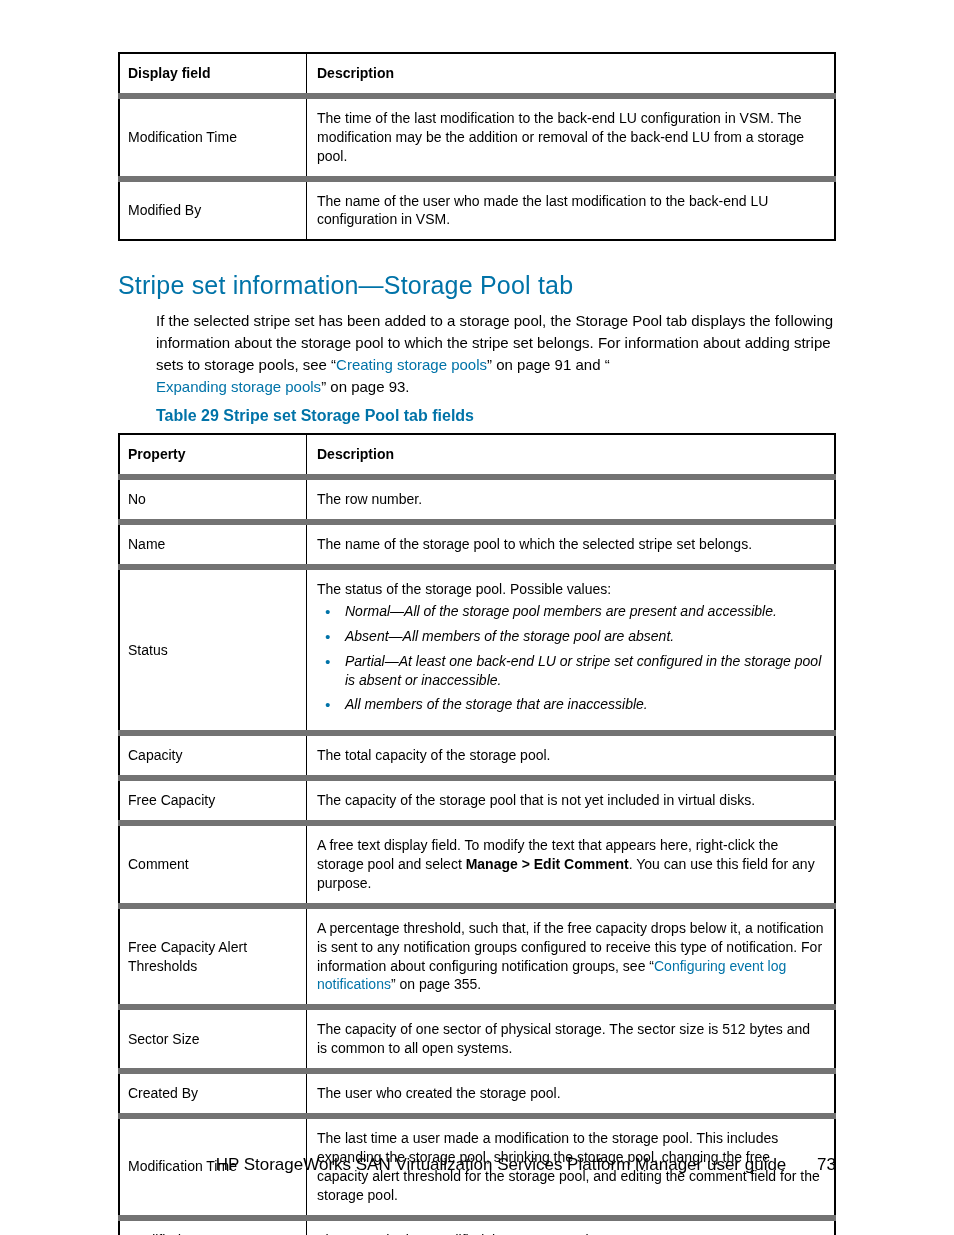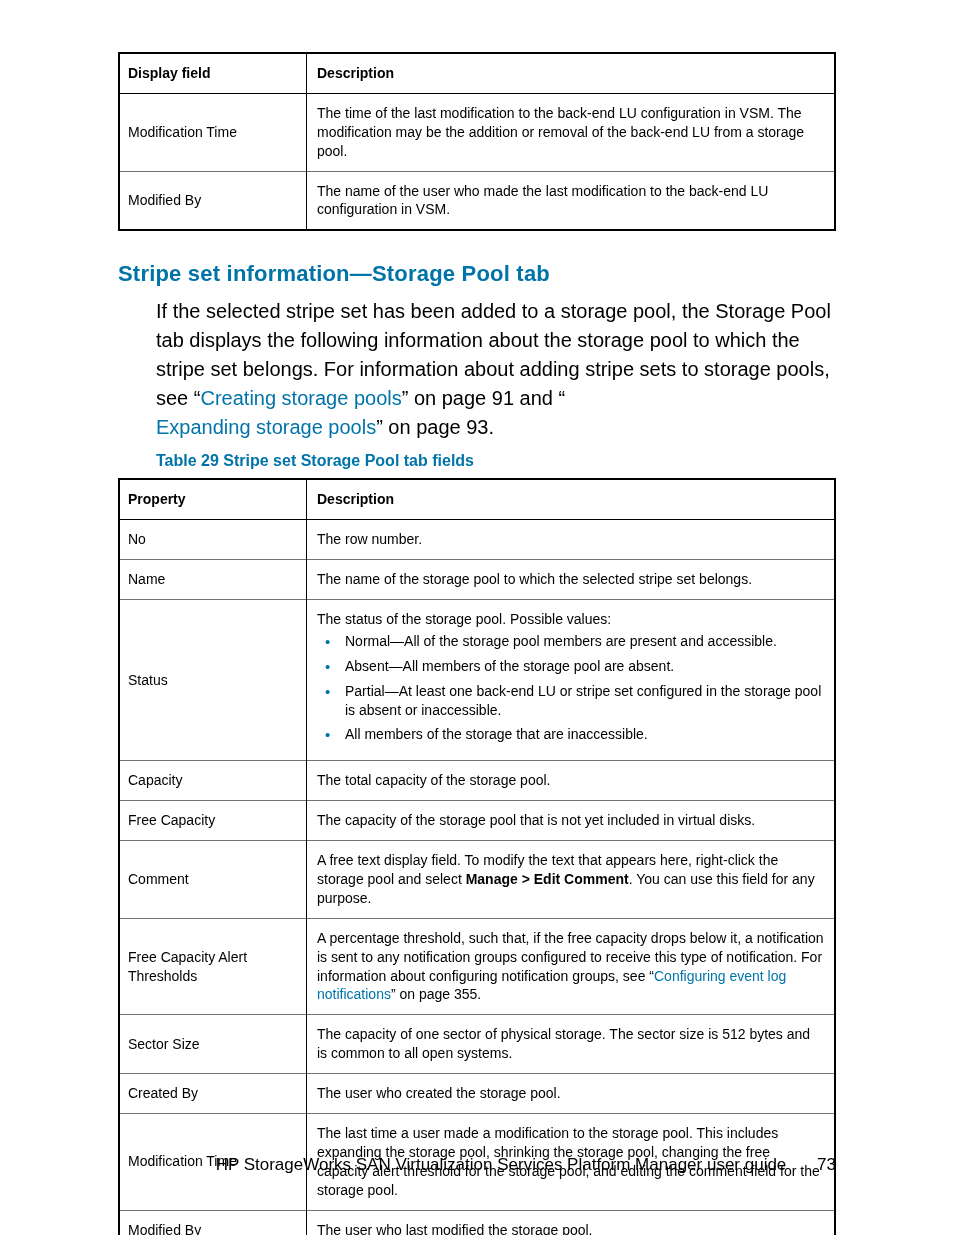--- a/index.html
+++ b/index.html
@@ -34,67 +34,68 @@
     font-size: 14px;
     line-height: 1.35;
   }
   th {
     font-weight: 600;
     border-top: 2px solid #000;
     border-bottom: 1.5px solid #000;
     padding: 10px 10px;
   }
   td {
-    border-top: 1px solid #737373;
+    border-top: 6px solid #737373;
     padding: 10px 10px;
     font-weight: 400;
   }
   tr:last-child td {
     border-bottom: 2px solid #000;
   }
   .col-left {
     width: 170px;
     border-left: 2px solid #000;
     border-right: 1.5px solid #000;
     padding-left: 8px;
     padding-right: 8px;
   }
   .col-right {
     border-right: 2px solid #000;
     padding-left: 10px;
     padding-right: 10px;
   }
   h2.section-heading {
     color: #0073a8;
-    font-weight: 700;
-    font-size: 22px;
+    font-weight: 400;
+    font-size: 25px;
     margin: 0 0 10px 0;
     letter-spacing: 0.2px;
   }
   .body-text {
     margin: 0 0 10px 0;
-    font-size: 20px;
+    font-size: 15px;
     line-height: 1.45;
     padding-left: 38px;
   }
   .caption {
     color: #0073a8;
     font-weight: 600;
     font-size: 16px;
     margin: 0 0 8px 0;
     padding-left: 38px;
   }
   a.link {
     color: #0073a8;
     text-decoration: none;
   }
   ul.bullets {
     margin: 3px 0 0 0;
     padding-left: 18px;
     list-style: none;
+    font-style: italic;
   }
   ul.bullets li {
     position: relative;
     padding-left: 10px;
     margin-bottom: 6px;
   }
   ul.bullets li::before {
     content: "•";
     color: #0073a8;
     position: absolute;

